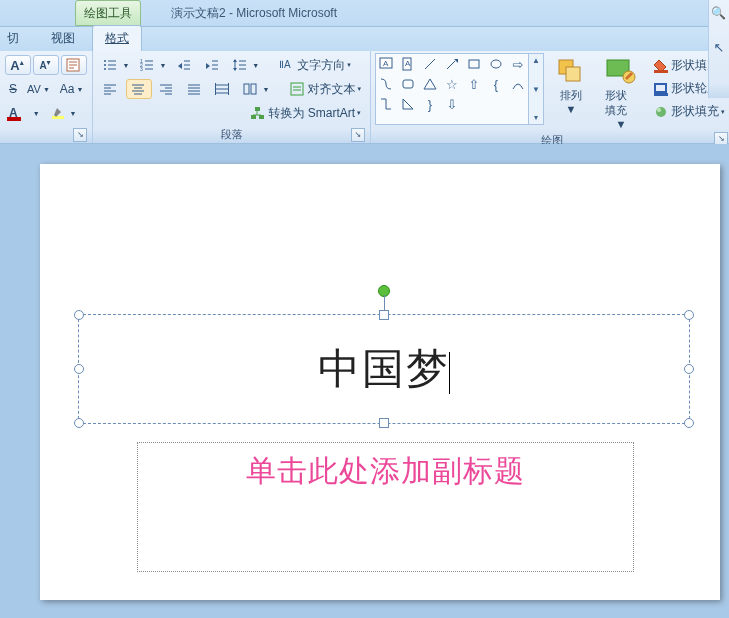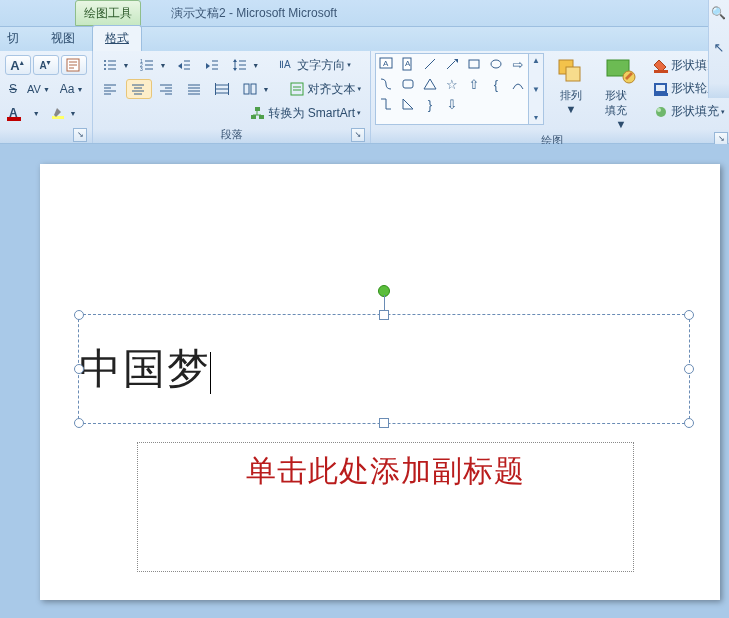--- a/index.html
+++ b/index.html
@@ -150,36 +150,36 @@
   .title-box .sq-t{left:50%;top:-5px;margin-left:-5px;}
   .title-box .sq-b{left:50%;bottom:-5px;margin-left:-5px;}
   .rot {
     width:10px;height:10px;border-radius:50%;background:#5BBE3C;border:1px solid #2F8F18;
     position:absolute;left:50%;margin-left:-6px;top:-30px;
   }
   .rot-line{ position:absolute;left:50%;top:-20px;height:16px;width:1px;background:#6A8CB5;}
   .title-text {
     font-family:"SimSun",serif;
     font-size:42px;color:#222;
-    text-align:left;
+    text-align:center;
     line-height:108px;
     letter-spacing:2px;
   }
   .title-text .cursor{display:inline-block;width:1px;height:42px;background:#000;vertical-align:middle;margin-left:-1px;}
   .subtitle-box {
     position:absolute;
     left:97px; top:278px;
     width:495px; height:120px;
     border:1px dotted #8A8A8A;
     display:flex;align-items:flex-start;justify-content:center;
     padding-top:8px;
   }
   .subtitle-text {
     font-family:"SimSun",serif;
-    font-size:30px;color:#b91c1c;
+    font-size:30px;color:#ec4899;
     letter-spacing:1px;
     text-align:center;
   }
   .right-strip{
     position:absolute; right:0; top:0; height:92px; width:20px;
     background:linear-gradient(to bottom,#EAF2FB,#DDE9F7 85%, #C5DAF0);
     border-left:1px solid #B5CEEA;
     display:flex;flex-direction:column;align-items:center;justify-content:flex-start;
     gap:20px;padding-top:6px;
   }

